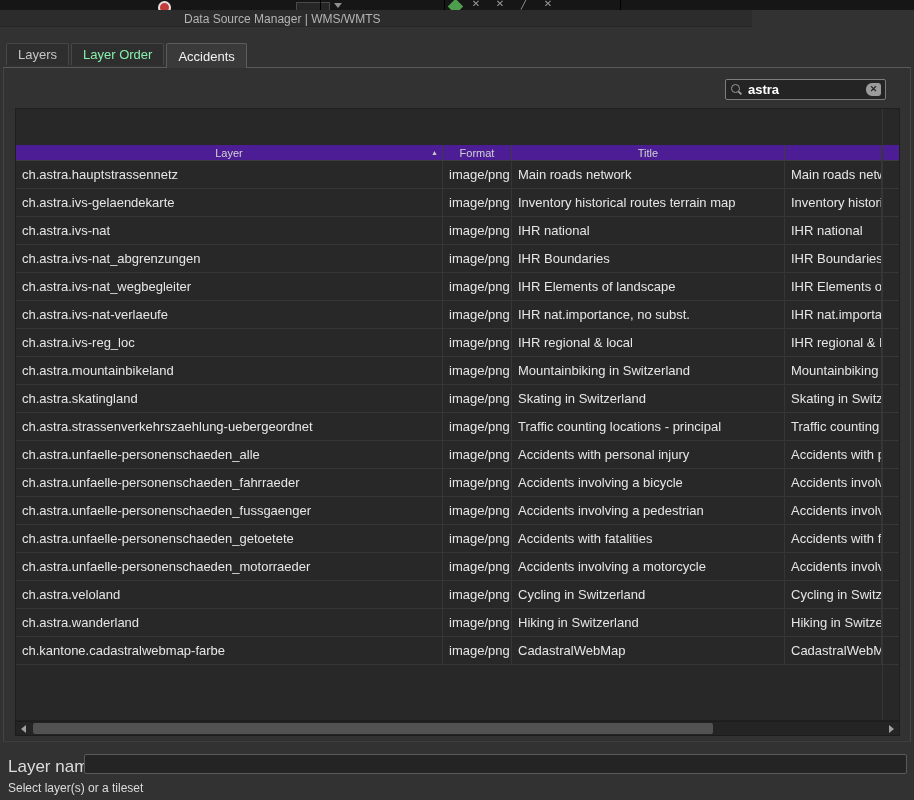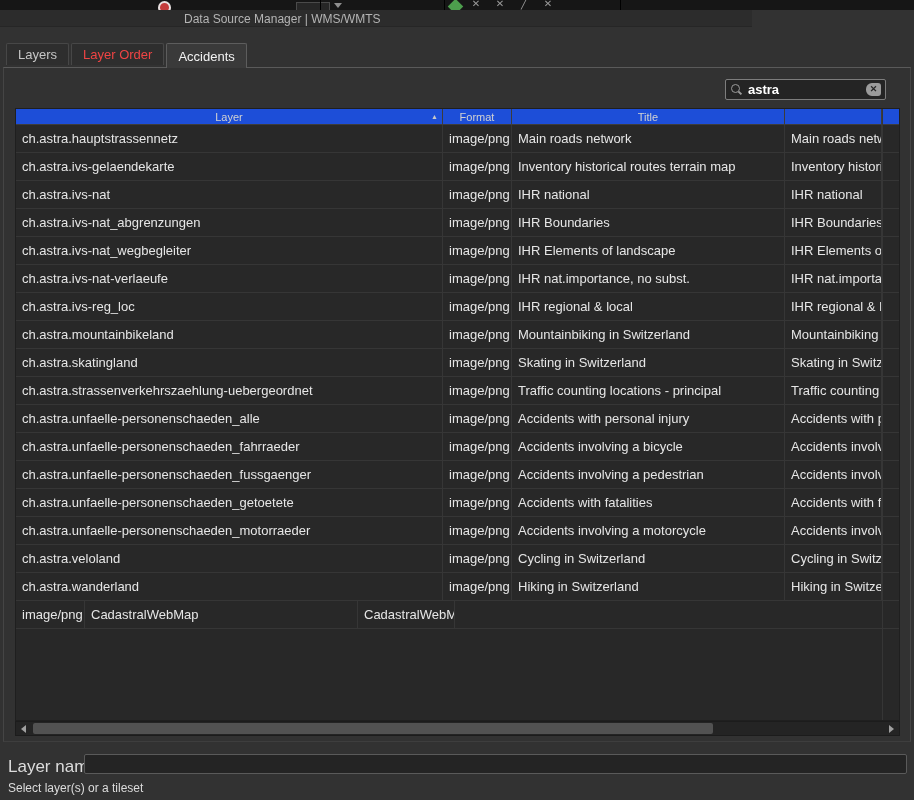--- a/index.html
+++ b/index.html
@@ -23,40 +23,40 @@
   .ts-x { position:absolute; top:-2px; width:12px; height:12px; color:#9a9a9a; font-size:10px; line-height:12px; text-align:center; }
 
   
   .titlebar { position:absolute; top:10px; left:0; width:752px; height:17px; background:#2c2c2c; border-bottom:1px solid #262626; }
   .titlebar span { position:absolute; left:184px; top:2px; font-size:12px; color:#b4b4b4; white-space:nowrap; }
 
   
   .tabbar { position:absolute; top:43px; left:6px; height:25px; display:flex; align-items:flex-start; gap:2px; z-index:3; }
   .tab { height:22px; padding:0 11px; display:flex; align-items:center; font-size:13px; color:#c6c6c6;
          background:#2e2e2e; border:1px solid #474747; border-bottom:none; border-radius:2px 2px 0 0; }
-  .tab.disabled { color:#ef4444; }
+  .tab.disabled { color:#86efac; }
   .tab.active { height:25px; background:#3a3a3a; border-color:#5d5d5d; color:#f2f2f2; }
 
   
   .panel { position:absolute; left:3px; top:67px; width:908px; height:675px; background:#323232;
            border-top:1px solid #5a5a5a; border-left:1px solid #454545; border-right:1px solid #454545; border-bottom:1px solid #3e3e3e; }
 
   
   .searchbox { position:absolute; top:11px; right:24px; width:161px; height:21px; background:#242424;
                border:1px solid #7d7d7d; border-radius:2px; display:flex; align-items:center; padding:8px 4px; }
   .search-mag { width:13px; height:13px; position:relative; margin-right:5px; flex:0 0 auto; }
   .search-mag::before { content:""; position:absolute; left:1px; top:1px; width:7px; height:7px; border:1.5px solid #9a9a9a; border-radius:50%; }
   .search-mag::after  { content:""; position:absolute; left:8px; top:9px; width:4px; height:2px; background:#9a9a9a; transform:rotate(45deg); }
   .search-text { flex:1; font-size:13px; font-weight:bold; color:#ffffff; white-space:nowrap; overflow:hidden; }
   .search-clear { flex:0 0 auto; width:15px; height:13px; background:#9b9b9b; border-radius:6px 3px 3px 6px;
                   color:#262626; font-size:9px; line-height:13px; text-align:center; font-weight:bold; }
 
   
   .table { position:absolute; left:11px; top:40px; width:885px; height:613px; background:#282828; border:1px solid #1f1f1f; overflow:hidden; }
-  .thead { display:flex; height:16px; background:#1d4ed8; border-bottom:1px solid #3c3c3c; }
+  .thead { display:flex; height:16px; background:#4c1d95; border-bottom:1px solid #3c3c3c;margin-top:36px; }
   .th { font-size:11px; color:#d2d2d2; display:flex; align-items:center; justify-content:center;
         border-right:1px solid #3c3c3c; position:relative; white-space:nowrap; overflow:hidden; }
   .c0 { width:427px; } .c1 { width:69px; } .c2 { width:273px; } .c3 { width:97px; } .c4 { flex:1; border-right:none !important; }
   .sort-arrow { position:absolute; right:4px; top:4px; font-size:7px; color:#c8c8c8; line-height:8px; }
   .trow { display:flex; height:28px; border-bottom:1px solid #363636; }
   .tcell { font-size:13px; color:#e6e6e6; display:flex; align-items:center; padding:0 6px;
            border-right:1px solid #363636; overflow:hidden; white-space:nowrap; }
   .table .vline { position:absolute; left:866px; top:0; width:1px; height:100%; background:#363636; }
 
   
@@ -248,20 +248,21 @@
             <div class="tcell c4"></div>
           </div>
           <div class="trow">
             <div class="tcell c0">ch.astra.wanderland</div>
             <div class="tcell c1">image/png</div>
             <div class="tcell c2">Hiking in Switzerland</div>
             <div class="tcell c3">Hiking in Switzerland</div>
             <div class="tcell c4"></div>
           </div>
           <div class="trow">
+            <div class="tcell c0">ch.kantone.cadastralwebmap-farbe</div>
             <div class="tcell c1">image/png</div>
             <div class="tcell c2">CadastralWebMap</div>
             <div class="tcell c3">CadastralWebMap</div>
             <div class="tcell c4"></div>
           </div>
         </div>
     </div>
 
     <div class="hscroll">
       <div class="sbtn">

